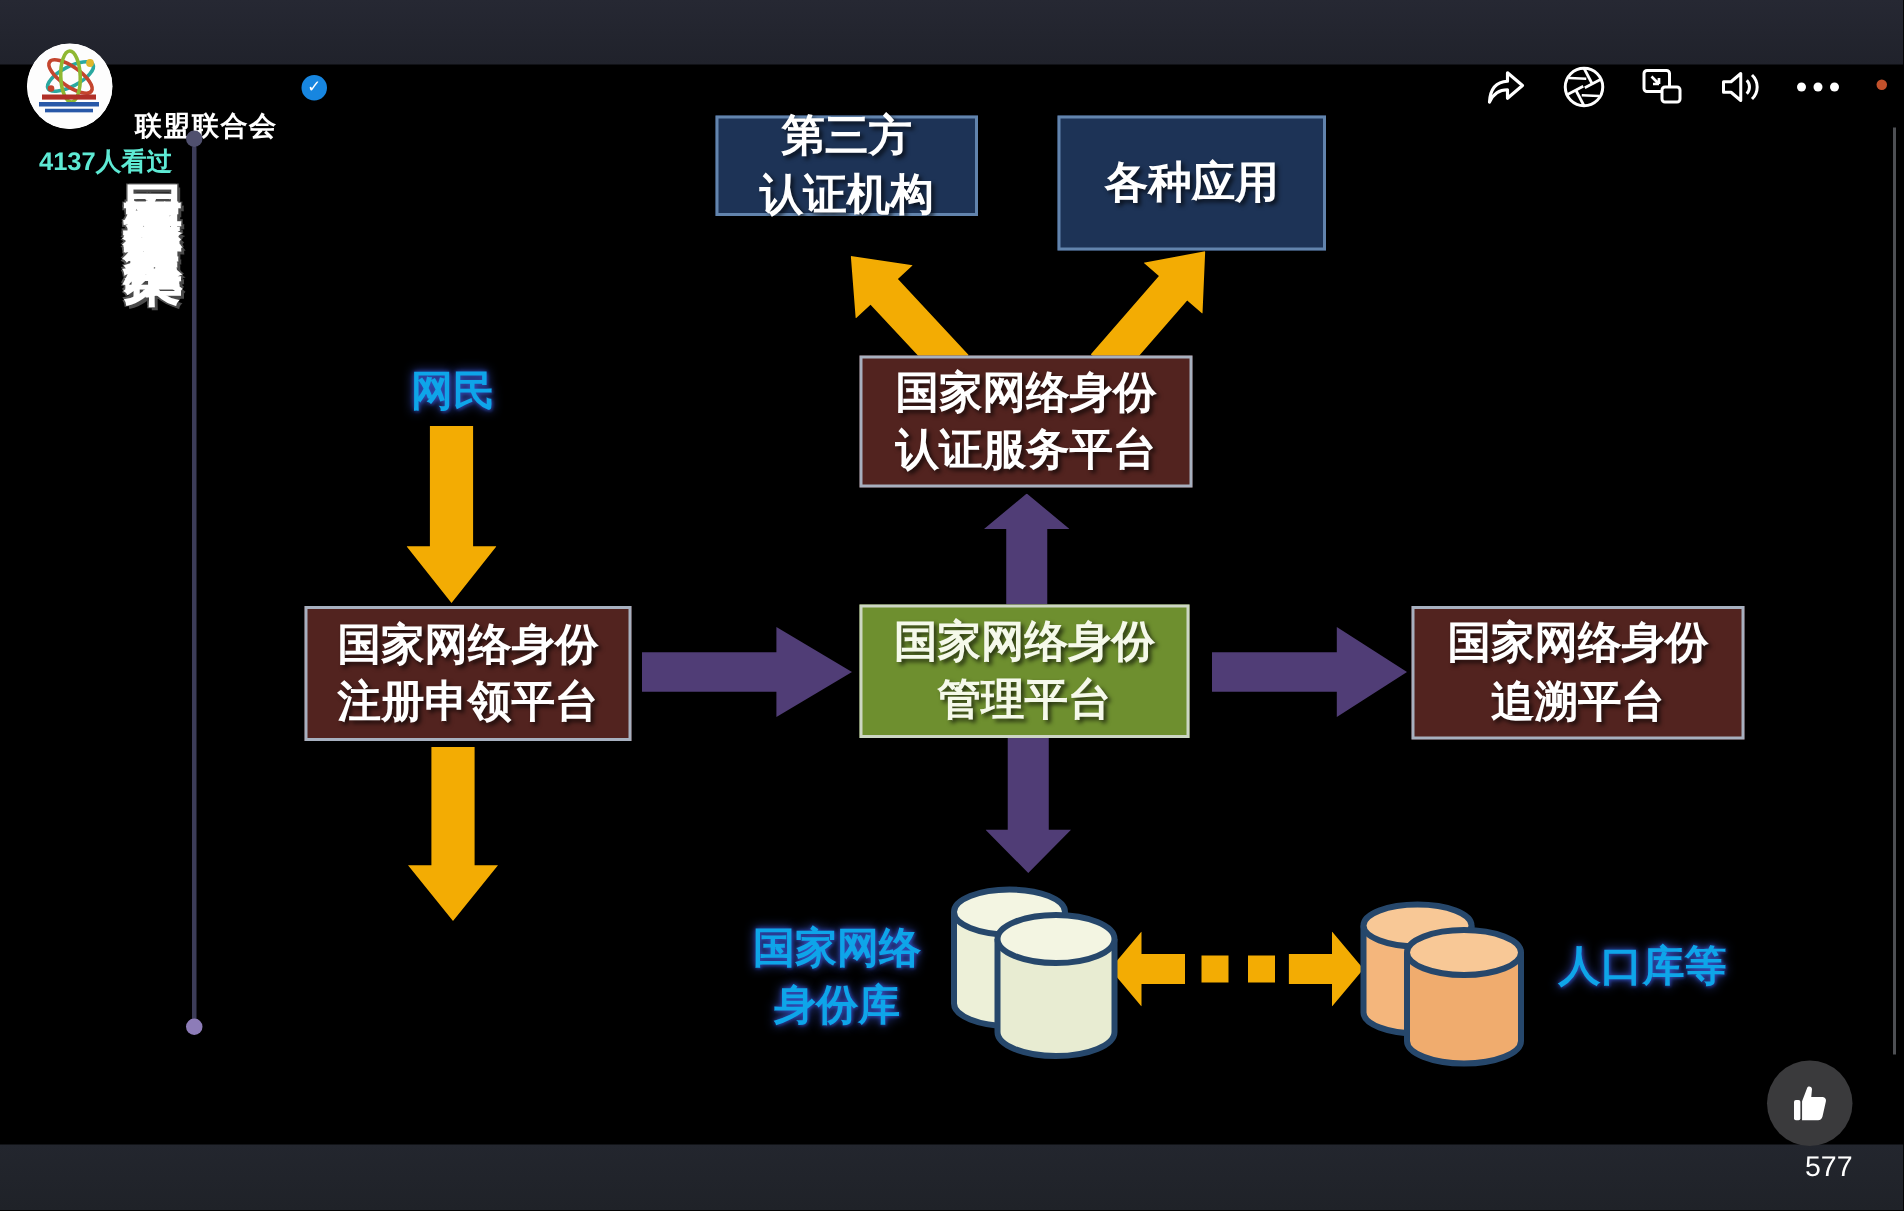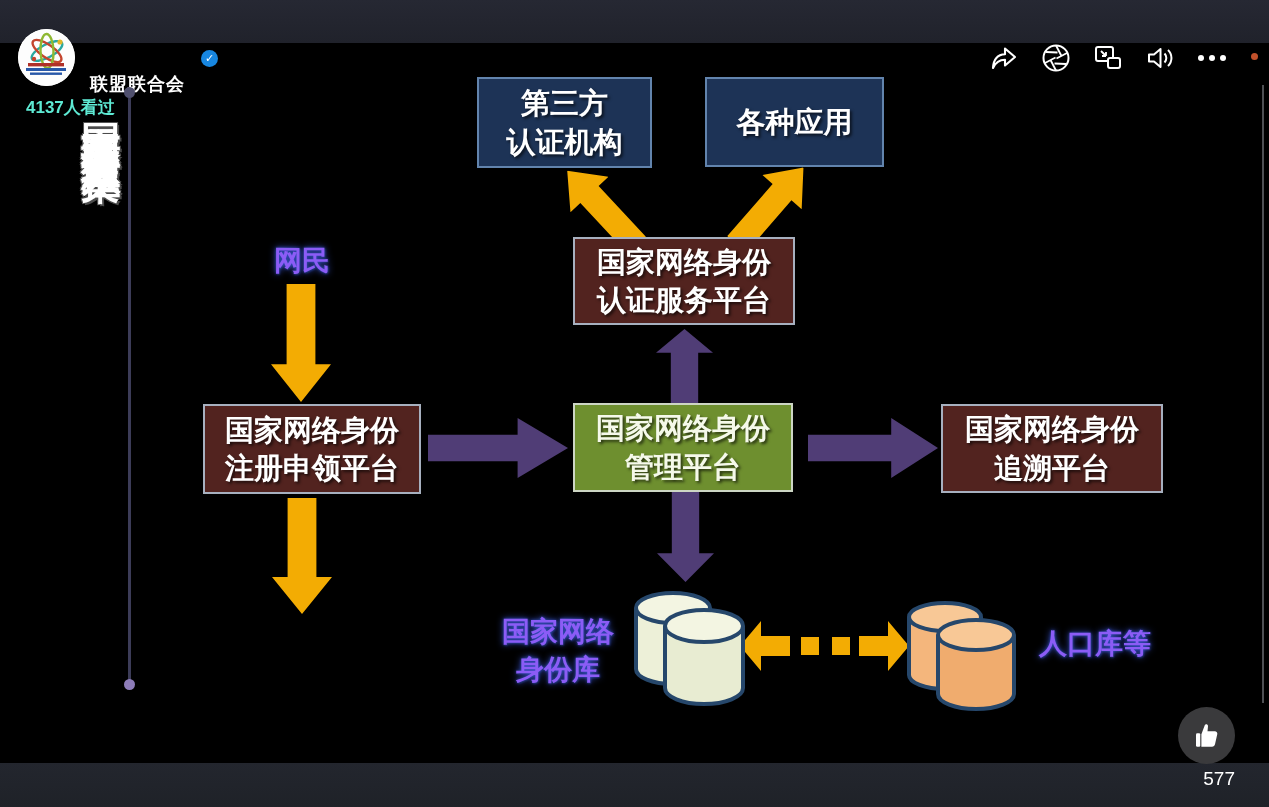--- a/index.html
+++ b/index.html
@@ -45,29 +45,29 @@
                background:rgba(195,200,210,0.4); }
 
   
   .box { position:absolute; display:flex; flex-direction:column; justify-content:center; align-items:center;
          text-align:center; color:#fff; font-weight:bold; font-size:29px; line-height:1.32;
          text-shadow:2px 2px 3px rgba(0,0,0,.65); z-index:3; }
   .box-navy   { background:#1d3356; border:2px solid #6284ad; }
   .box-maroon { background:#52231f; border:2px solid #a7b0bf; }
   .box-green  { background:#6e8f2f; border:2px solid #cdd6c4; color:#f5f9ea; }
 
-  #box-third-party { left:477px; top:77px;  width:175px; height:91px; }
+  #box-third-party { left:477px; top:77px;  width:175px; height:67px; }
   #box-apps        { left:705px; top:77px;  width:179px; height:90px; }
   #box-auth        { left:573px; top:237px; width:222px; height:88px; }
   #box-register    { left:203px; top:404px; width:218px; height:90px; }
   #box-manage      { left:573px; top:403px; width:220px; height:89px; }
   #box-trace       { left:941px; top:404px; width:222px; height:89px; }
 
   
-  .lbl { position:absolute; color:#8b5cf6; font-size:28px; font-weight:bold; text-align:center;
+  .lbl { position:absolute; color:#0ea5e9; font-size:28px; font-weight:bold; text-align:center;
          text-shadow:0 0 7px #3a57d0, 0 0 3px #2b3f9e, 1px 1px 2px #101735; }
   #lbl-netizen { left:262px; top:242px; width:80px; }
   #lbl-legal   { left:245px; top:618px; width:125px; }
   #lbl-iddb    { left:488px; top:613px; width:140px; line-height:1.35; }
   #lbl-popdb   { left:1030px; top:625px; width:130px; }
 
   
   .arr { position:absolute; z-index:1; }
   .yellow { background:#f3ac03; }
   .purple { background:#503d76; }

